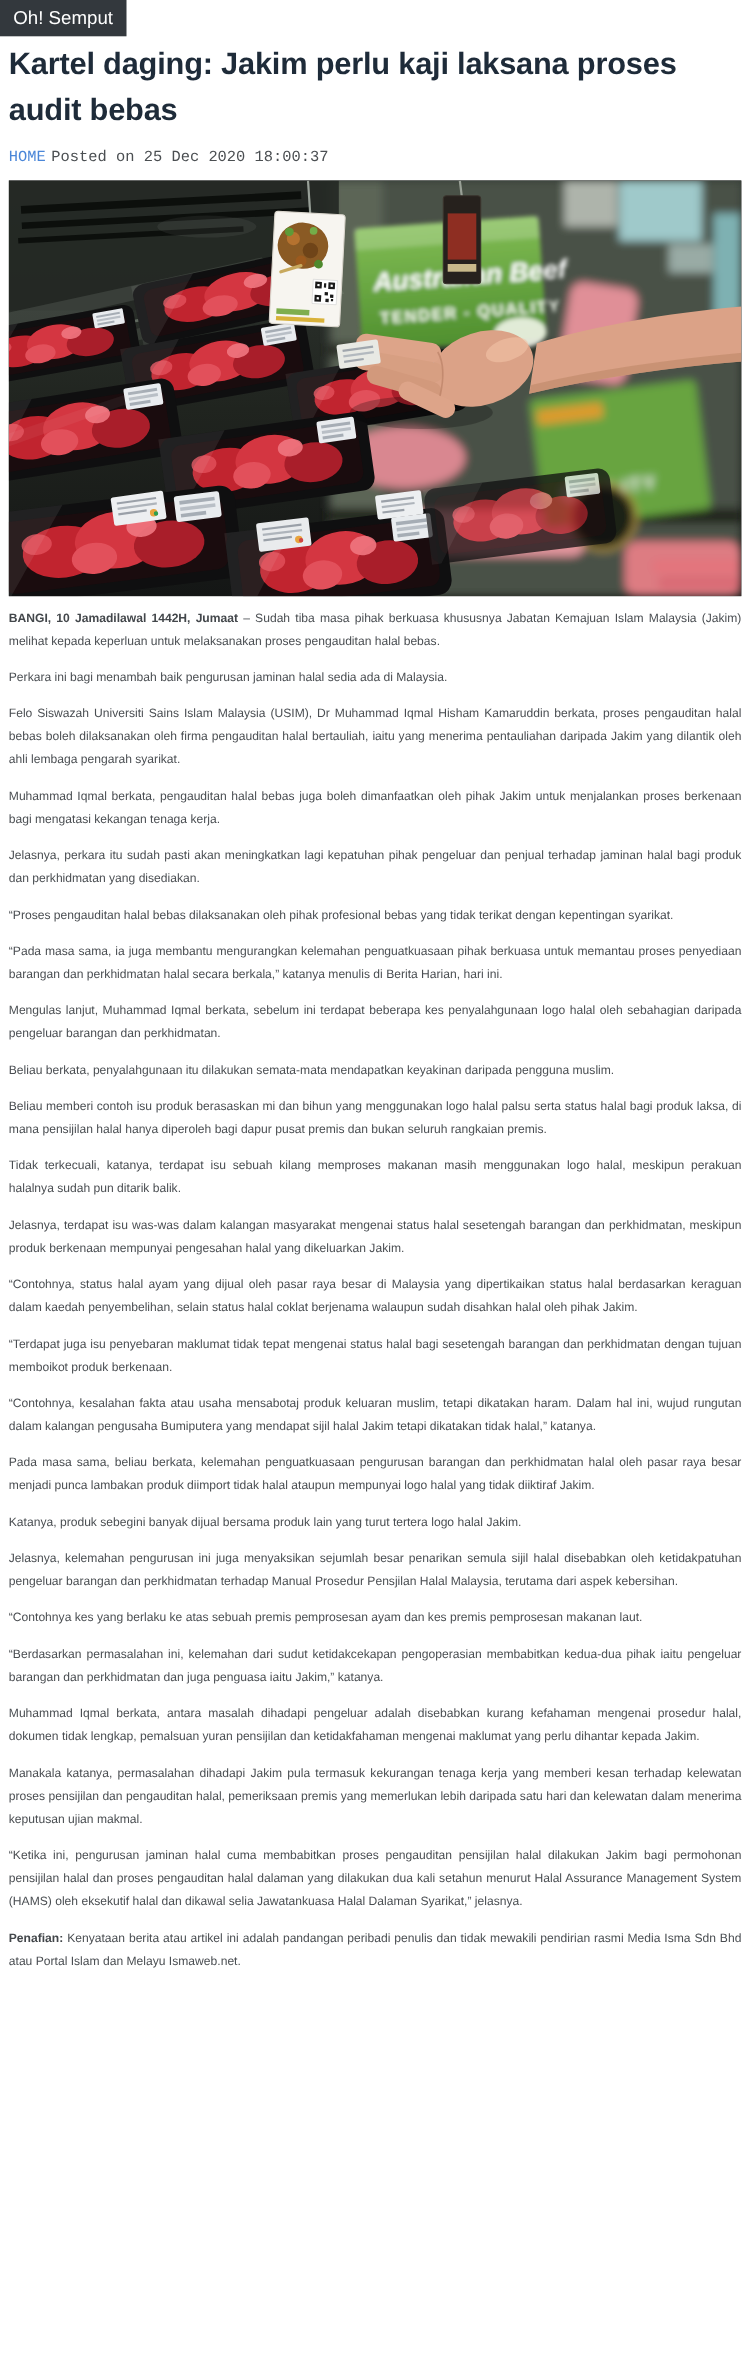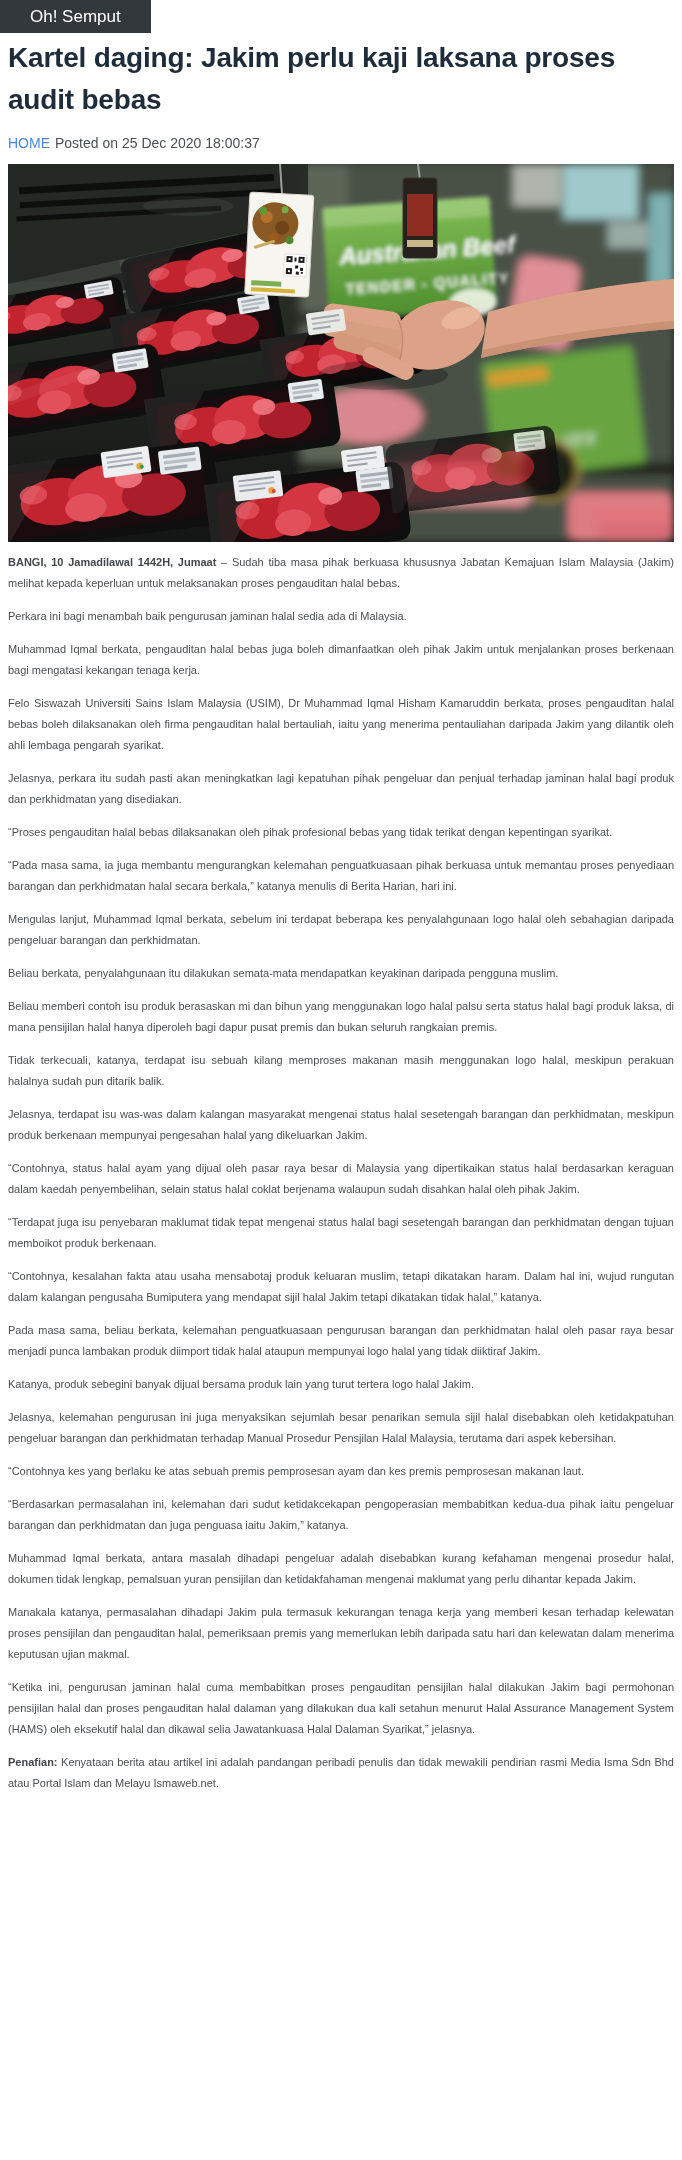--- a/index.html
+++ b/index.html
@@ -10,40 +10,41 @@
     -webkit-font-smoothing:antialiased;
   }
   .page { padding:0 8px; }
 
   .badge {
     display:inline-block;
     background:#33383d;
     color:#ffffff;
     font-size:17px;
     line-height:33px;
-    padding:0 30px;
+    padding:0 12px;
     margin-left:-8px;
     cursor:pointer;
   }
 
   h1.headline {
     margin:4px 0 0 0;
     font-size:28px;
     line-height:42px;
     font-weight:600;
     color:#1e2b39;
     max-width:632px;
     letter-spacing:-0.2px;
   }
 
   .meta {
     margin-top:13px;
     font-size:14px;
     color:#4b4f52;
     line-height:19px;
+    font-family:Liberation Mono, monospace;
   }
   .meta a.home {
     color:#4a86d8;
     text-decoration:none;
     margin-right:5px;
     cursor:pointer;
   }
 
   figure.photo {
     margin:11px 0 0 0;
@@ -265,23 +266,23 @@
       <ellipse cx="180" cy="42" rx="45" ry="10" fill="#ffffff" opacity="0.06"></ellipse>
       <polygon points="0,230 120,190 128,196 0,242" fill="#ffffff" opacity="0.05"></polygon>
     </svg>
   </figure>
 
   <div class="body-text" id="article-body">
   <p><strong class="lead">BANGI, 10 Jamadilawal 1442H, Jumaat</strong><span class="ptext"> – Sudah tiba masa pihak berkuasa khususnya Jabatan Kemajuan Islam Malaysia (Jakim) melihat kepada keperluan untuk melaksanakan proses pengauditan halal bebas.</span></p>
 
   <p><span class="ptext">Perkara ini bagi menambah baik pengurusan jaminan halal sedia ada di Malaysia.</span></p>
 
+  <p><span class="ptext">Felo Siswazah Universiti Sains Islam Malaysia (USIM), Dr Muhammad Iqmal Hisham Kamaruddin berkata, proses pengauditan halal bebas boleh dilaksanakan oleh firma pengauditan halal bertauliah, iaitu yang menerima pentauliahan daripada Jakim yang dilantik oleh ahli lembaga pengarah syarikat.</span></p>
+
   <p><span class="ptext">Muhammad Iqmal berkata, pengauditan halal bebas juga boleh dimanfaatkan oleh pihak Jakim untuk menjalankan proses berkenaan bagi mengatasi kekangan tenaga kerja.</span></p>
-
-  <p><span class="ptext">Felo Siswazah Universiti Sains Islam Malaysia (USIM), Dr Muhammad Iqmal Hisham Kamaruddin berkata, proses pengauditan halal bebas boleh dilaksanakan oleh firma pengauditan halal bertauliah, iaitu yang menerima pentauliahan daripada Jakim yang dilantik oleh ahli lembaga pengarah syarikat.</span></p>
 
   <p><span class="ptext">Jelasnya, perkara itu sudah pasti akan meningkatkan lagi kepatuhan pihak pengeluar dan penjual terhadap jaminan halal bagi produk dan perkhidmatan yang disediakan.</span></p>
 
 
   <p><span class="ptext">“Proses pengauditan halal bebas dilaksanakan oleh pihak profesional bebas yang tidak terikat dengan kepentingan syarikat.</span></p>
 
   <p><span class="ptext">“Pada masa sama, ia juga membantu mengurangkan kelemahan penguatkuasaan pihak berkuasa untuk memantau proses penyediaan barangan dan perkhidmatan halal secara berkala,” katanya menulis di Berita Harian, hari ini.</span></p>
 
   <p><span class="ptext">Mengulas lanjut, Muhammad Iqmal berkata, sebelum ini terdapat beberapa kes penyalahgunaan logo halal oleh sebahagian daripada pengeluar barangan dan perkhidmatan.</span></p>
 

